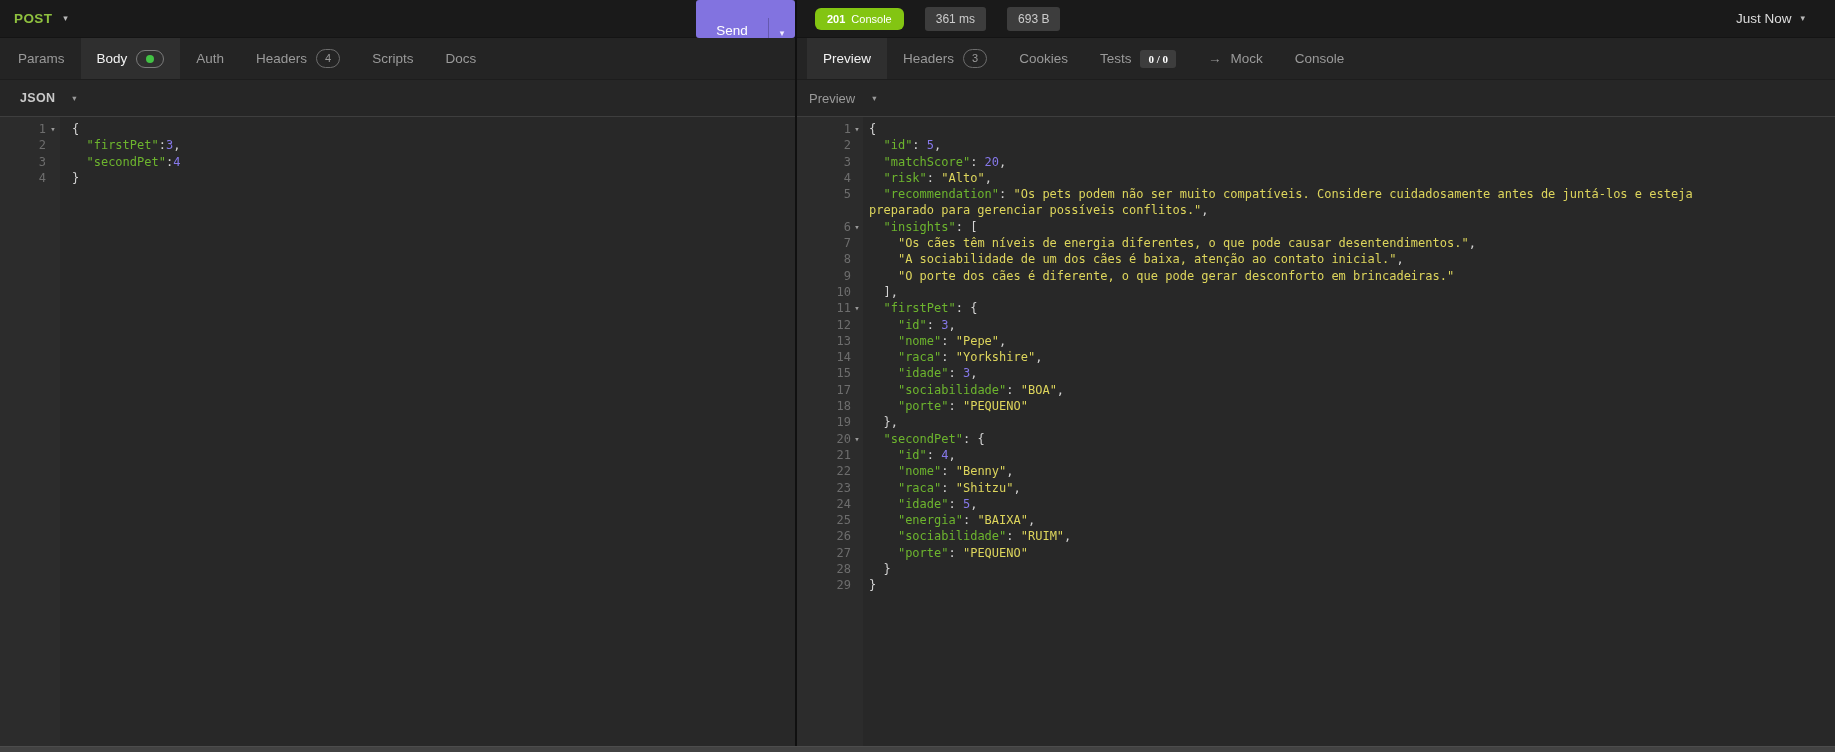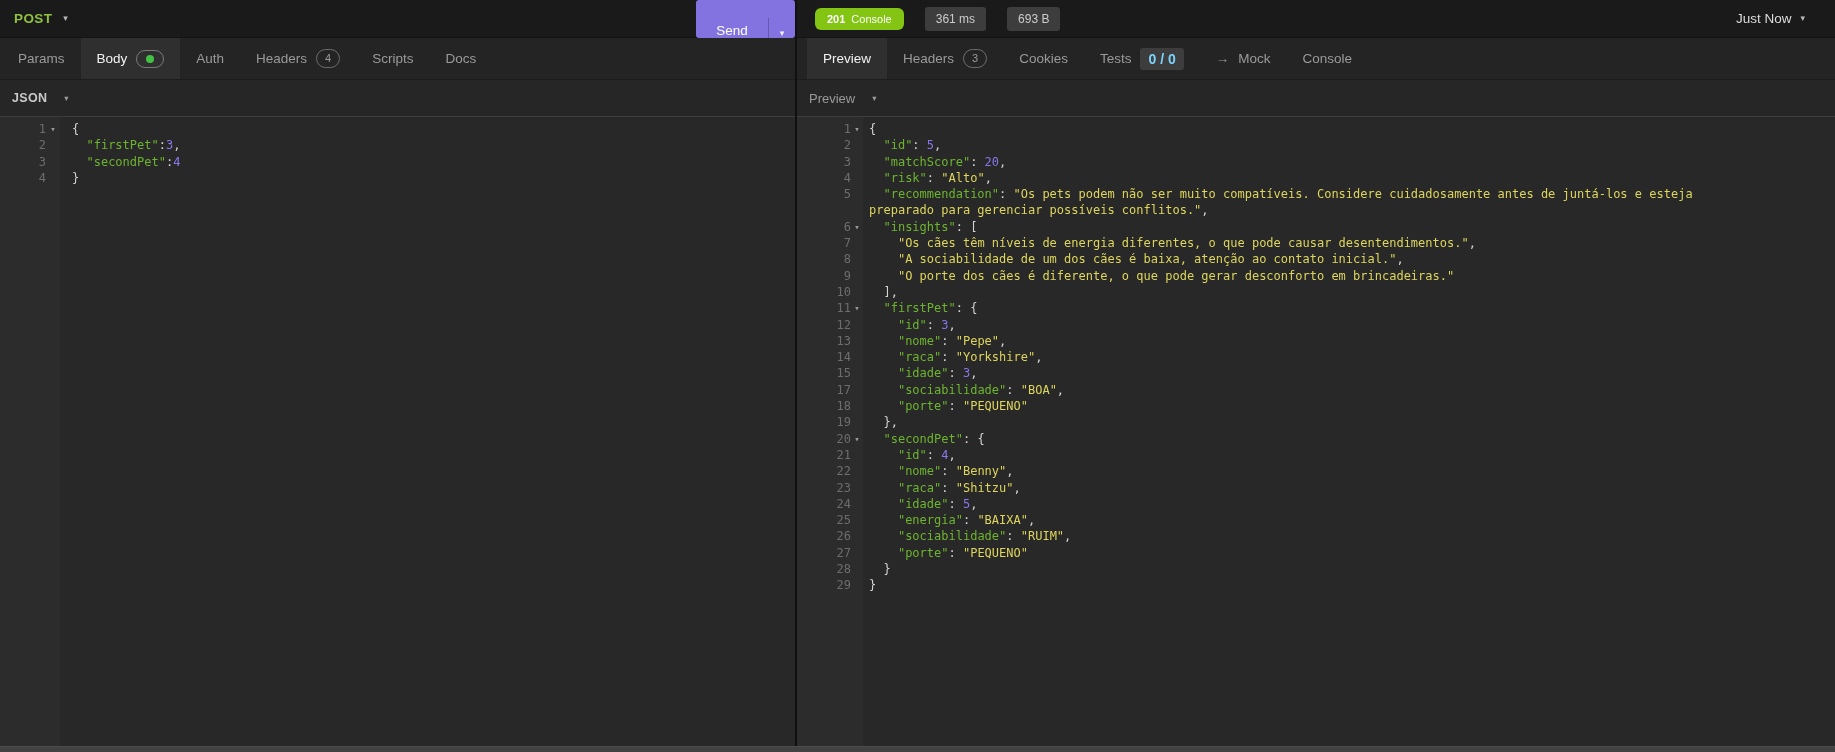--- a/index.html
+++ b/index.html
@@ -50,26 +50,26 @@
   .history-label{color:#dcdcdc;font-size:13.5px;}
 
   
   .tabs{height:42px;flex:none;display:flex;align-items:stretch;background:var(--bg-tabs);border-bottom:1px solid #1d1d1d;padding-left:2px;}
   .pane-right .tabs{padding-left:10px;}
   .tab{display:flex;align-items:center;gap:9px;padding:0 16px;color:#9a9a9a;font-size:13.5px;cursor:pointer;white-space:nowrap;}
   .tab.active{background:var(--bg-active-tab);color:#f2f2f2;}
   .count-pill{border:1px solid #6c6c6c;border-radius:10px;font-size:11px;padding:1px 8px;color:#9a9a9a;line-height:15px;}
   .dot-pill{border:1px solid #7a7a7a;border-radius:11px;padding:4px 9px;display:inline-flex;align-items:center;}
   .dot{width:8px;height:8px;border-radius:50%;background:var(--body-dot);}
-  .box-badge{background:#3d3d3d;color:#7dd3fc;font-weight:700;font-size:14px;padding:3px 8px;border-radius:3px;}
+  .box-badge{background:#3d3d3d;color:#ffffff;font-weight:700;font-size:11px;padding:3px 8px;border-radius:3px;font-family:Liberation Serif, serif;}
   .tab-arrow{font-size:13.5px;color:#9a9a9a;}
 
   
   .subhead{height:37px;flex:none;display:flex;align-items:center;background:var(--bg-subhead);border-bottom:1px solid #3e3e3e;}
-  .pane-left .subhead{padding-left:12px;}
+  .pane-left .subhead{padding-left:20px;}
   .pane-right .subhead{padding-left:12px;}
   .dd{display:flex;align-items:center;gap:17px;cursor:pointer;}
   .dd-label-strong{color:#c9c9c9;font-size:12.5px;font-weight:700;letter-spacing:.3px;}
   .dd-label{color:#9a9a9a;font-size:13px;}
   .dd .chev{color:#9a9a9a;font-size:8.5px;}
 
   
   .editor{flex:1;overflow:hidden;padding-top:4px;cursor:text;
     font-family:"DejaVu Sans Mono",monospace;font-size:12px;line-height:16.3px;}
   .editor-left{background:linear-gradient(to right, var(--bg-gutter) 0 60px, var(--bg-editor) 60px);}

